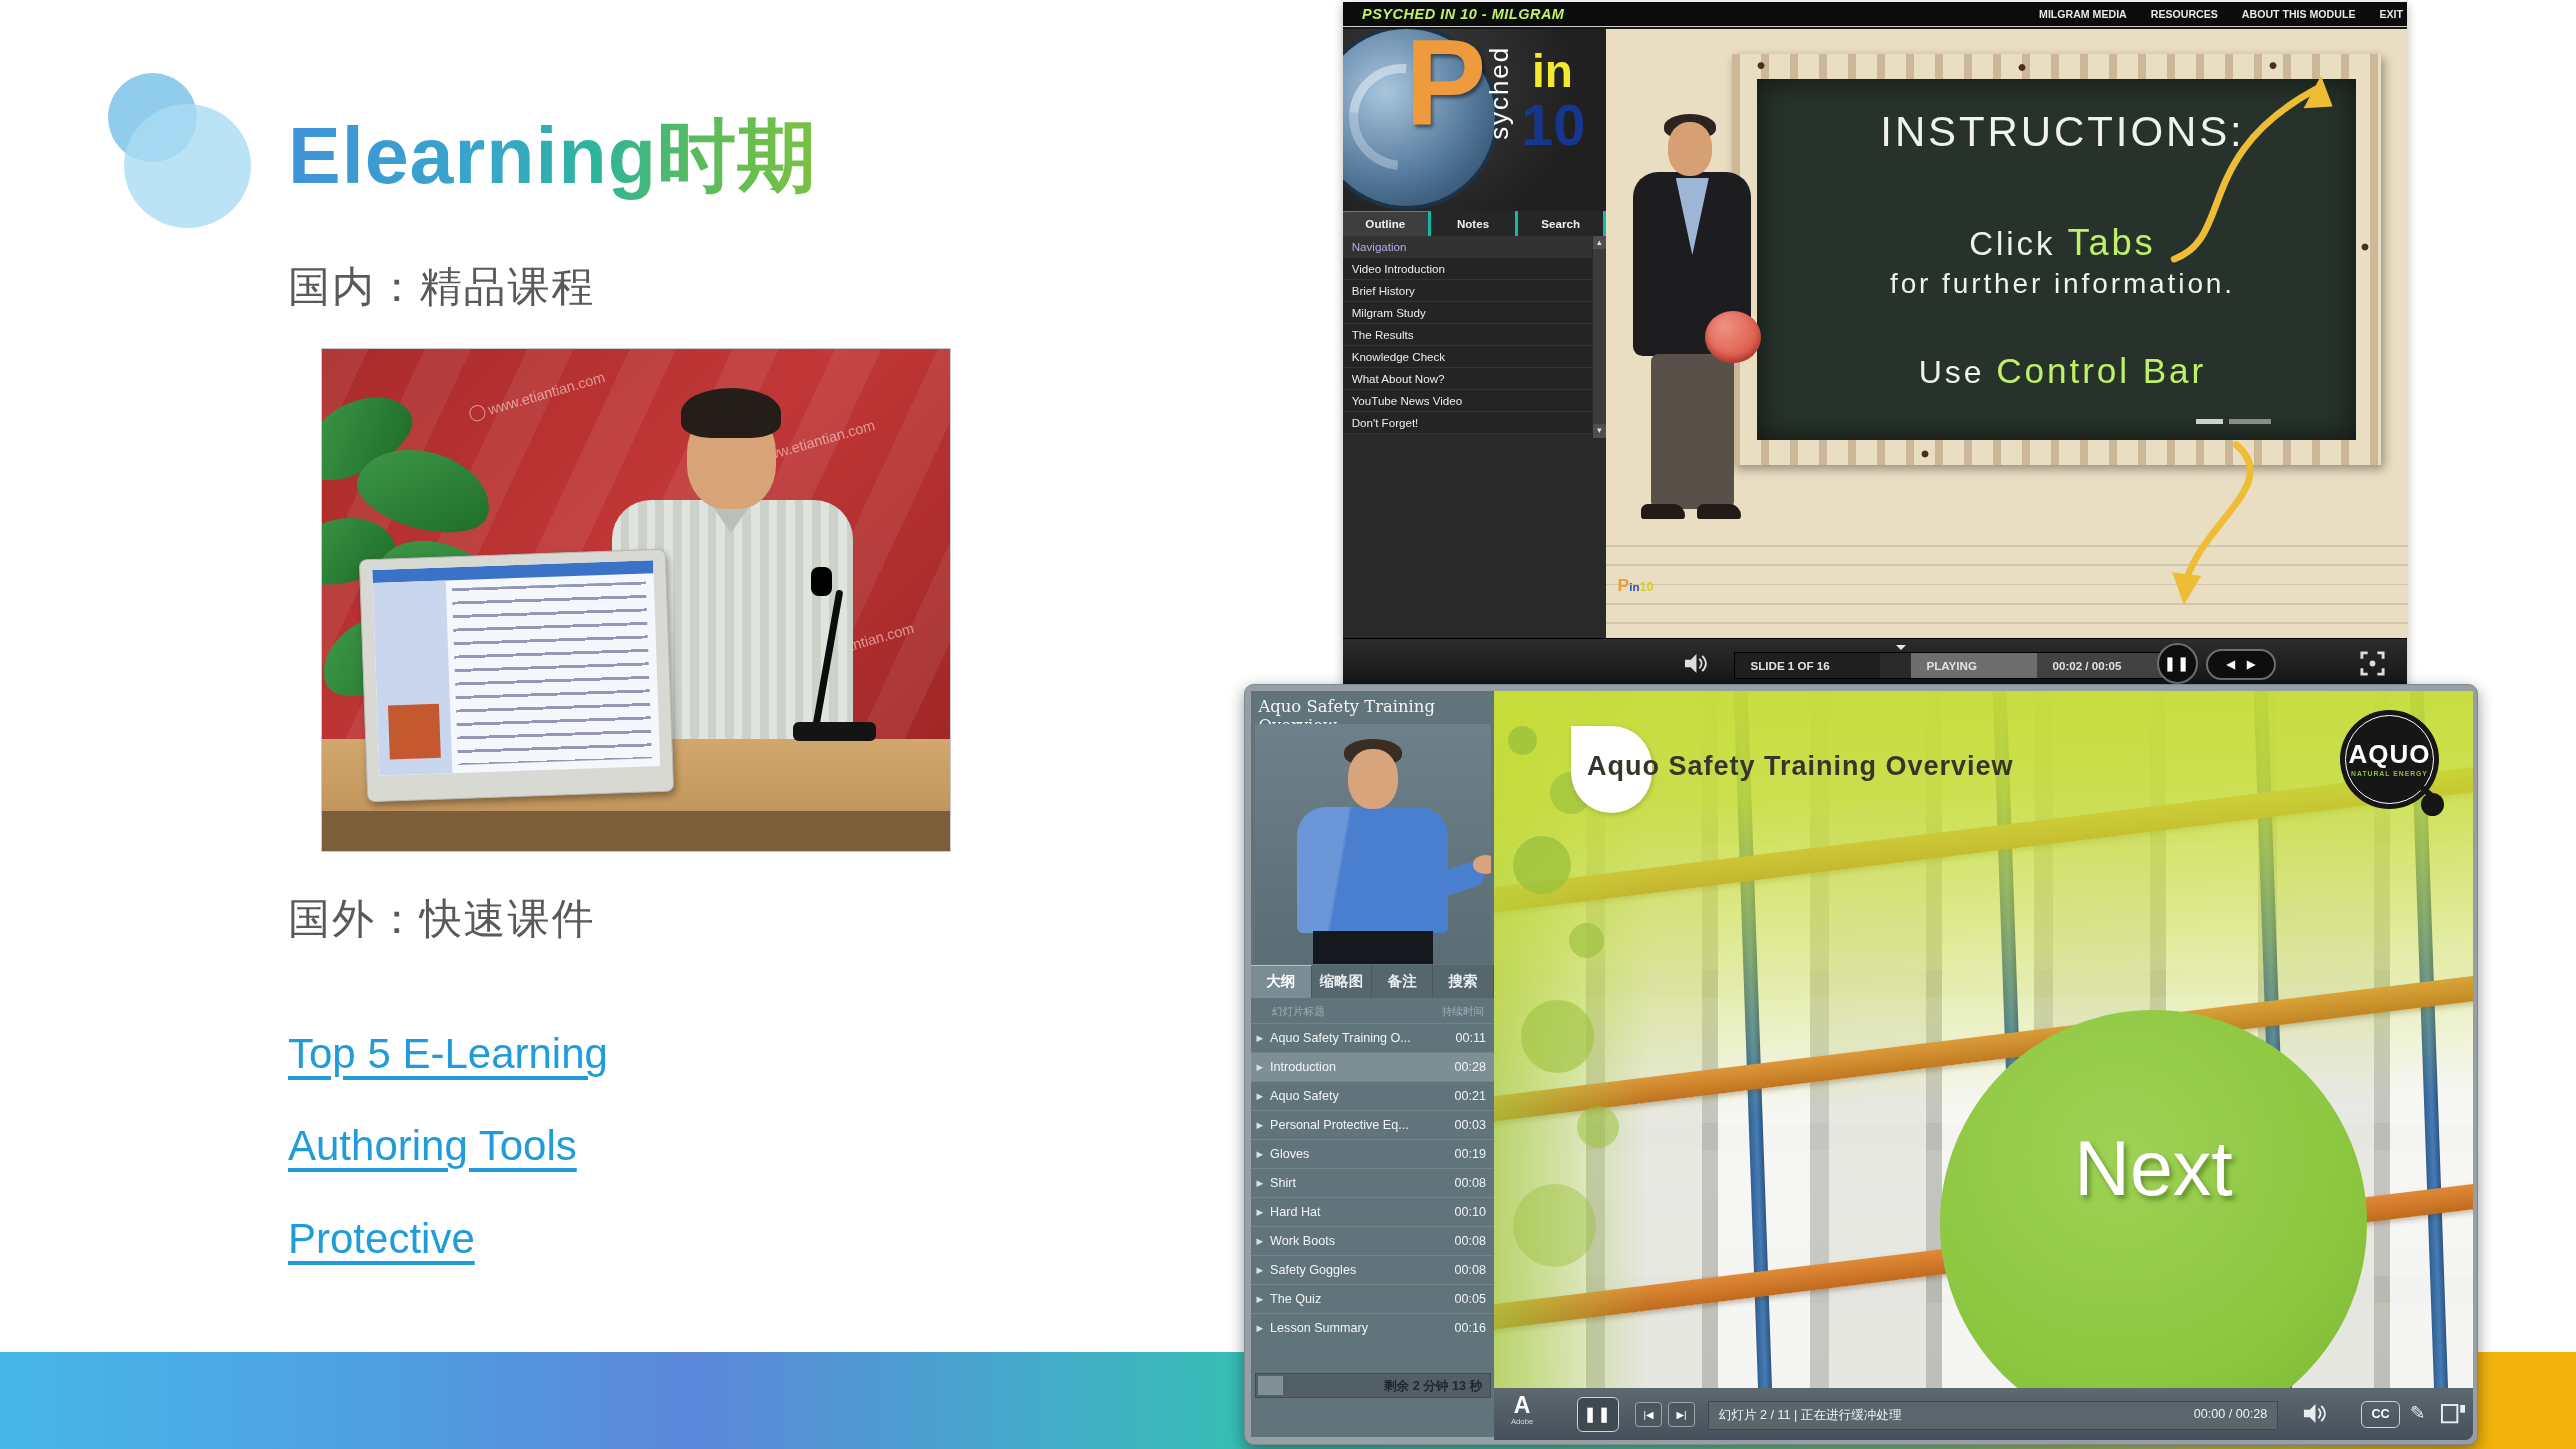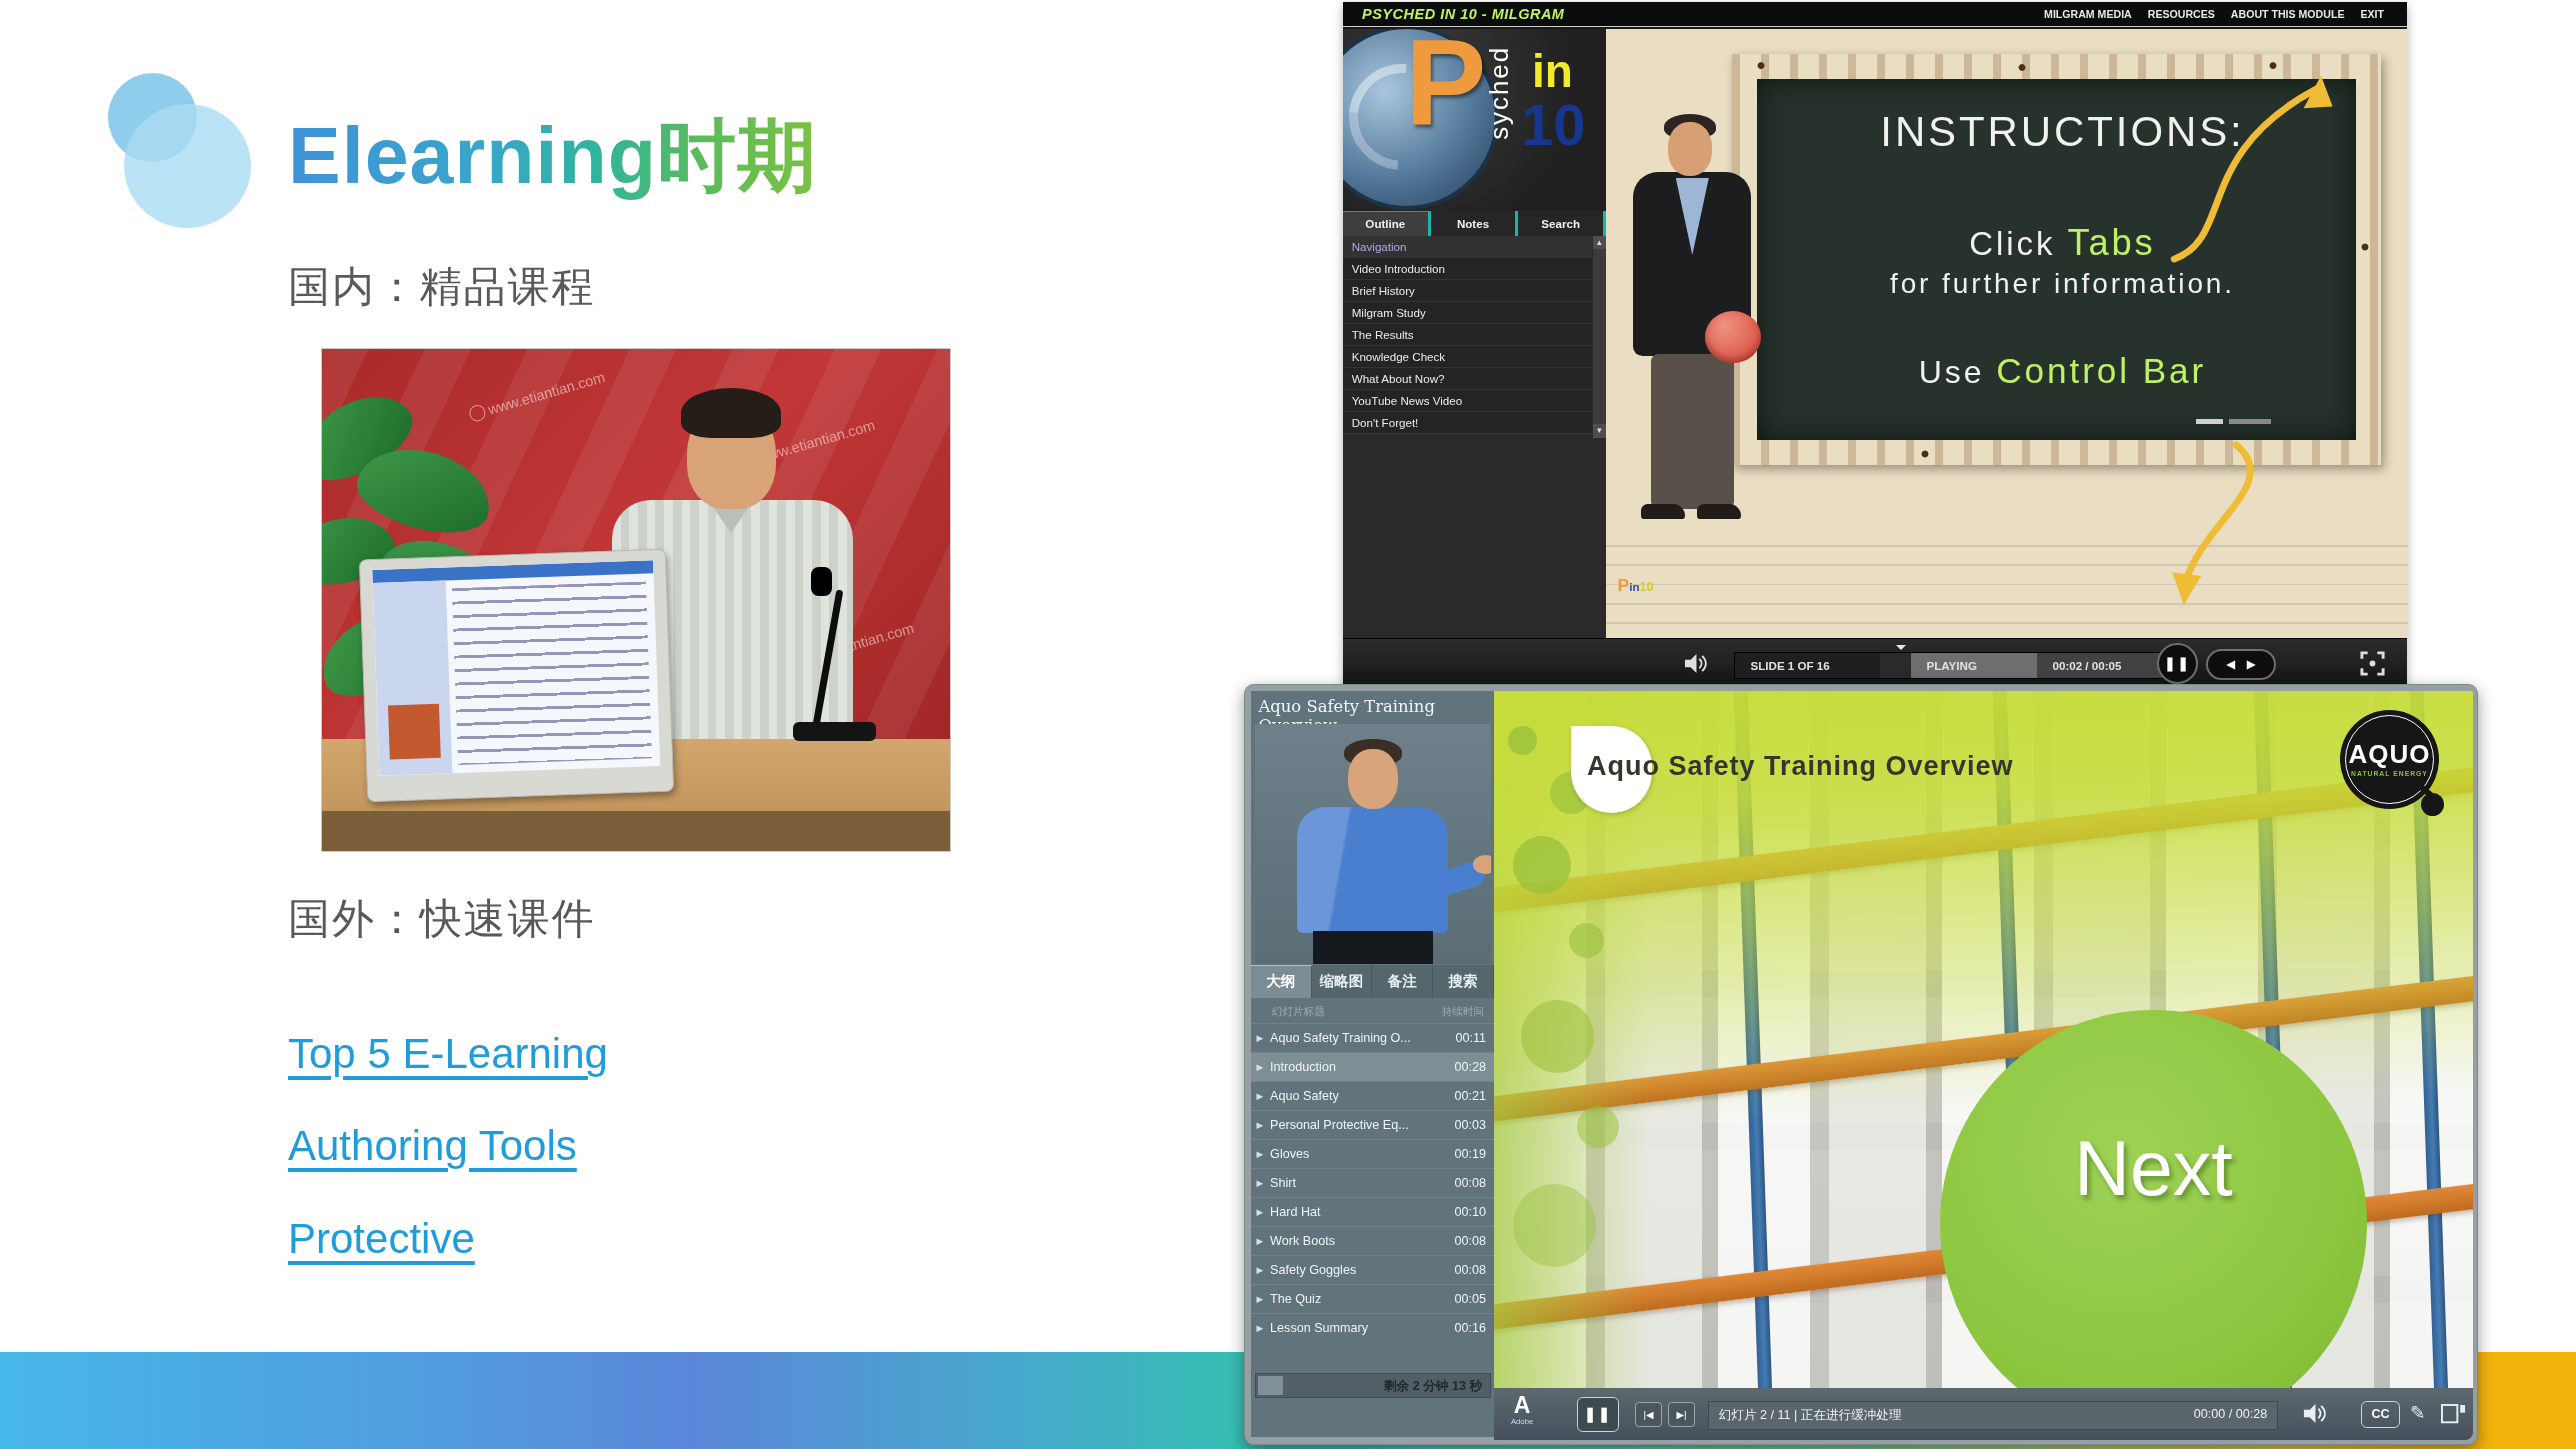--- a/index.html
+++ b/index.html
@@ -70,21 +70,21 @@
   
   .accent-bar { position:absolute; left:0; top:1352px; width:2576px; height:98px; z-index:1;
     background:linear-gradient(90deg,#47b7e9 0%,#4f9fe0 15%,#5b87da 27%,#45aacb 40%,#35c0b0 49%,#35c0b0 53%,#6ec486 72%,#d8c23a 89%,#f2b30c 95%,#f2b30c 100%); }
 
   
   .ps-win { position:absolute; left:1343px; top:1.9px; width:1064px; height:686px; background:#1a1a1a;
     z-index:2; box-shadow:0 2.9px 9.7px rgba(0,0,0,.3); }
   .ps-topbar { position:absolute; left:0; top:0; width:100%; height:25px; background:#0c0c0c;
     border-bottom:1.9px solid #cfcfcf; display:flex; align-items:center; }
   .ps-title { color:#bef264; font-size:14.5px; font-weight:bold; letter-spacing:0.5px; padding-left:19px; font-style:italic; }
-  .ps-menu { margin-left:auto; display:flex; gap:16px; padding-right:23px;align-items:flex-end; }
+  .ps-menu { margin-left:auto; display:flex; gap:24px; padding-right:4px;align-items:flex-end; }
   .ps-menu span { color:#e9e9e9; font-size:10.6px; font-weight:bold; cursor:default; }
   .ps-side { position:absolute; left:0; top:27px; width:263px; height:609px; background:#2a2a2a; }
   .ps-logo { position:absolute; left:0; top:0; width:263px; height:182px; overflow:hidden;
     background:radial-gradient(circle at 30% 30%, #3c3c3c, #202020 70%); }
   .ps-logo-circle { position:absolute; left:-29px; top:-3.9px; width:185px; height:185px; border-radius:50%;
     background:radial-gradient(circle at 38% 35%, #a9c6dd, #54799b 55%, #2c4a66 90%); border:4.8px solid #1d3244; }
   .ps-logo-swirl { position:absolute; left:5.8px; top:35px; width:106px; height:106px; border-radius:50%;
     border:9.7px solid rgba(230,240,248,.55); border-color:rgba(230,240,248,.55) transparent transparent rgba(230,240,248,.35);
     transform:rotate(-40deg); }
   .ps-logo-p { position:absolute; left:62px; top:-15.5px; font-size:122px; font-weight:bold; color:#f09a3e;

